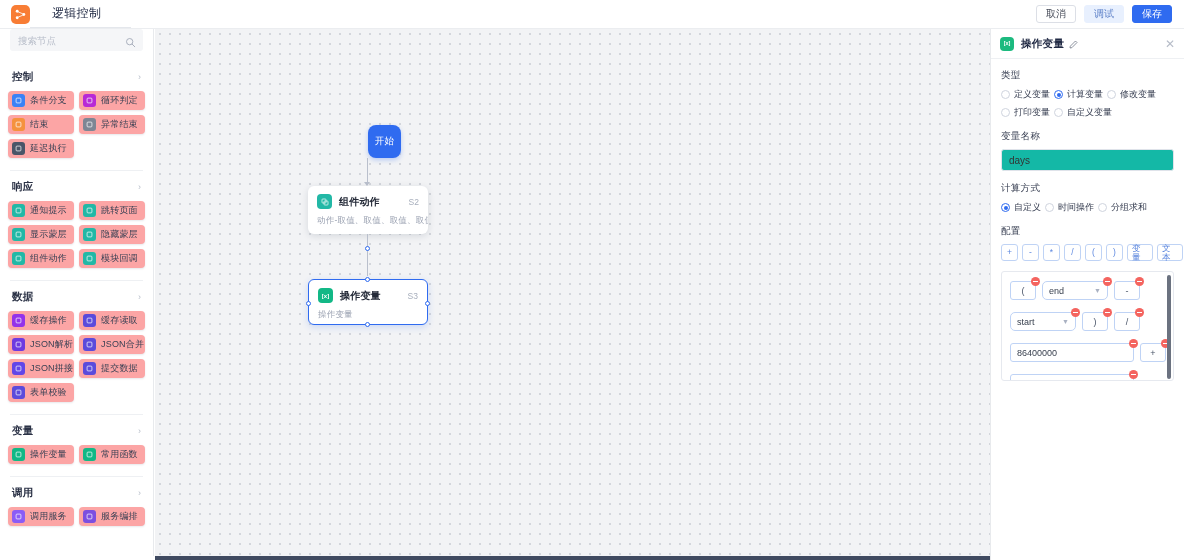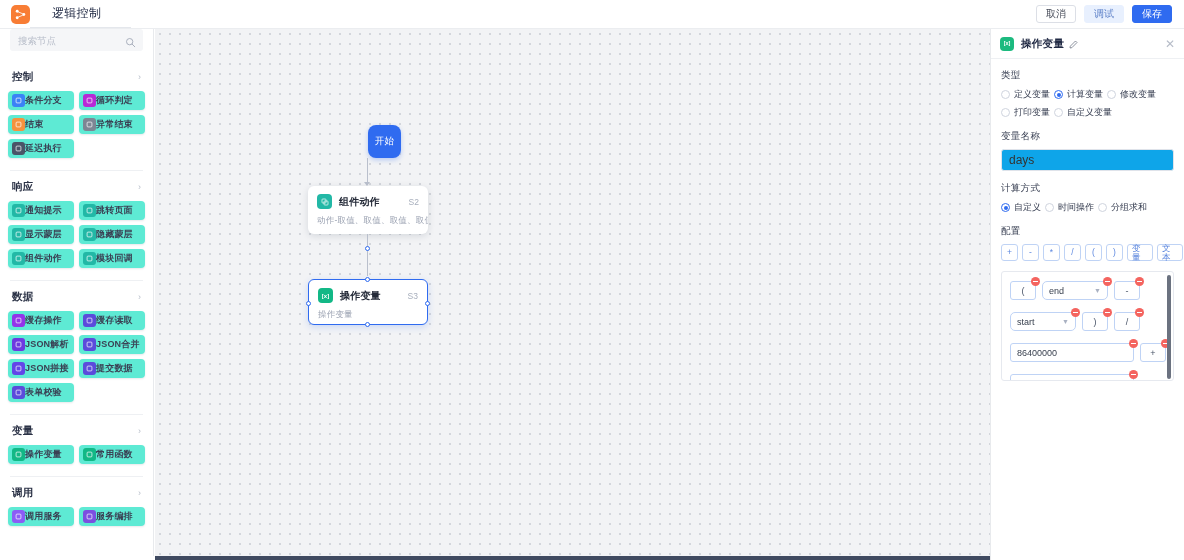--- a/index.html
+++ b/index.html
@@ -66,24 +66,24 @@
   .sb-sec-head {
     display:flex; align-items:center; justify-content:space-between;
     padding: 9px 12px 7px 12px;
   }
   .sb-sec-head .nm { font-size: 10.5px; font-weight: bold; color:#2b3246; letter-spacing:.3px; }
   .sb-sec-head .chev { font-size: 9px; color:#b6bcc8; }
   .sb-grid {
     display: grid; grid-template-columns: 1fr 1fr; gap: 5px; padding: 0 8px 6px 8px;
   }
   .sb-item {
-    display:flex; align-items:center; background:#5eead4;
+    display:flex; align-items:center; gap:5px; background:#fca5a5;
     border-radius: 4px; height: 19px; padding: 0 4px;
     box-shadow: 0 1px 2px rgba(20,30,60,.10);
-    cursor: pointer; overflow: hidden; font-weight: bold;
+    cursor: pointer; overflow: hidden;
   }
   .sb-ico {
     width: 13px; height: 13px; border-radius: 3px; flex: 0 0 auto;
     display:flex; align-items:center; justify-content:center;
     font-size: 6.5px; color:#fff; font-weight:bold; line-height:1;
   }
   .sb-lbl { font-size: 9px; color:#3a4154; white-space: nowrap; letter-spacing:.2px; }
   .sb-divider { height:1px; background:#eef0f3; margin: 4px 10px 0 10px; }
 
   
@@ -157,22 +157,22 @@
   }
   .radio .dot {
     width:9px;height:9px;border-radius:50%;border:1px solid #cfd4de;background:#fff;
     display:flex;align-items:center;justify-content:center; flex:0 0 auto;
   }
   .radio.on .dot { border-color:#2f6bf0; }
   .radio.on .dot:after{ content:""; width:4px;height:4px;border-radius:50%;background:#2f6bf0; }
   .radio .t { font-size:9px; color:#3a4154; }
   .text-input {
     width:100%; height:22px; border:1px solid #dfe3ea; border-radius:3px;
-    font-size:12px; color:#333; padding: 0 7px; outline:none; font-family: inherit;
-    background:#0ea5e9;
+    font-size:10px; color:#333; padding: 0 7px; outline:none; font-family: inherit;
+    background:#14b8a6;
   }
   .mt10 { margin-top: 11px; }
 
   .op-row { display:flex; gap: 4px; margin-bottom: 10px; }
   .op-btn {
     min-width: 17px; height: 17px; border:1px solid #bfd3f5; border-radius:3px;
     background:#fff; color:#5b86de; font-size:8.5px; display:flex;align-items:center;justify-content:center;
     cursor:pointer; padding: 0 3px; line-height:1;
   }
   .op-btn.wide { min-width: 26px; padding: 0 4px; }

